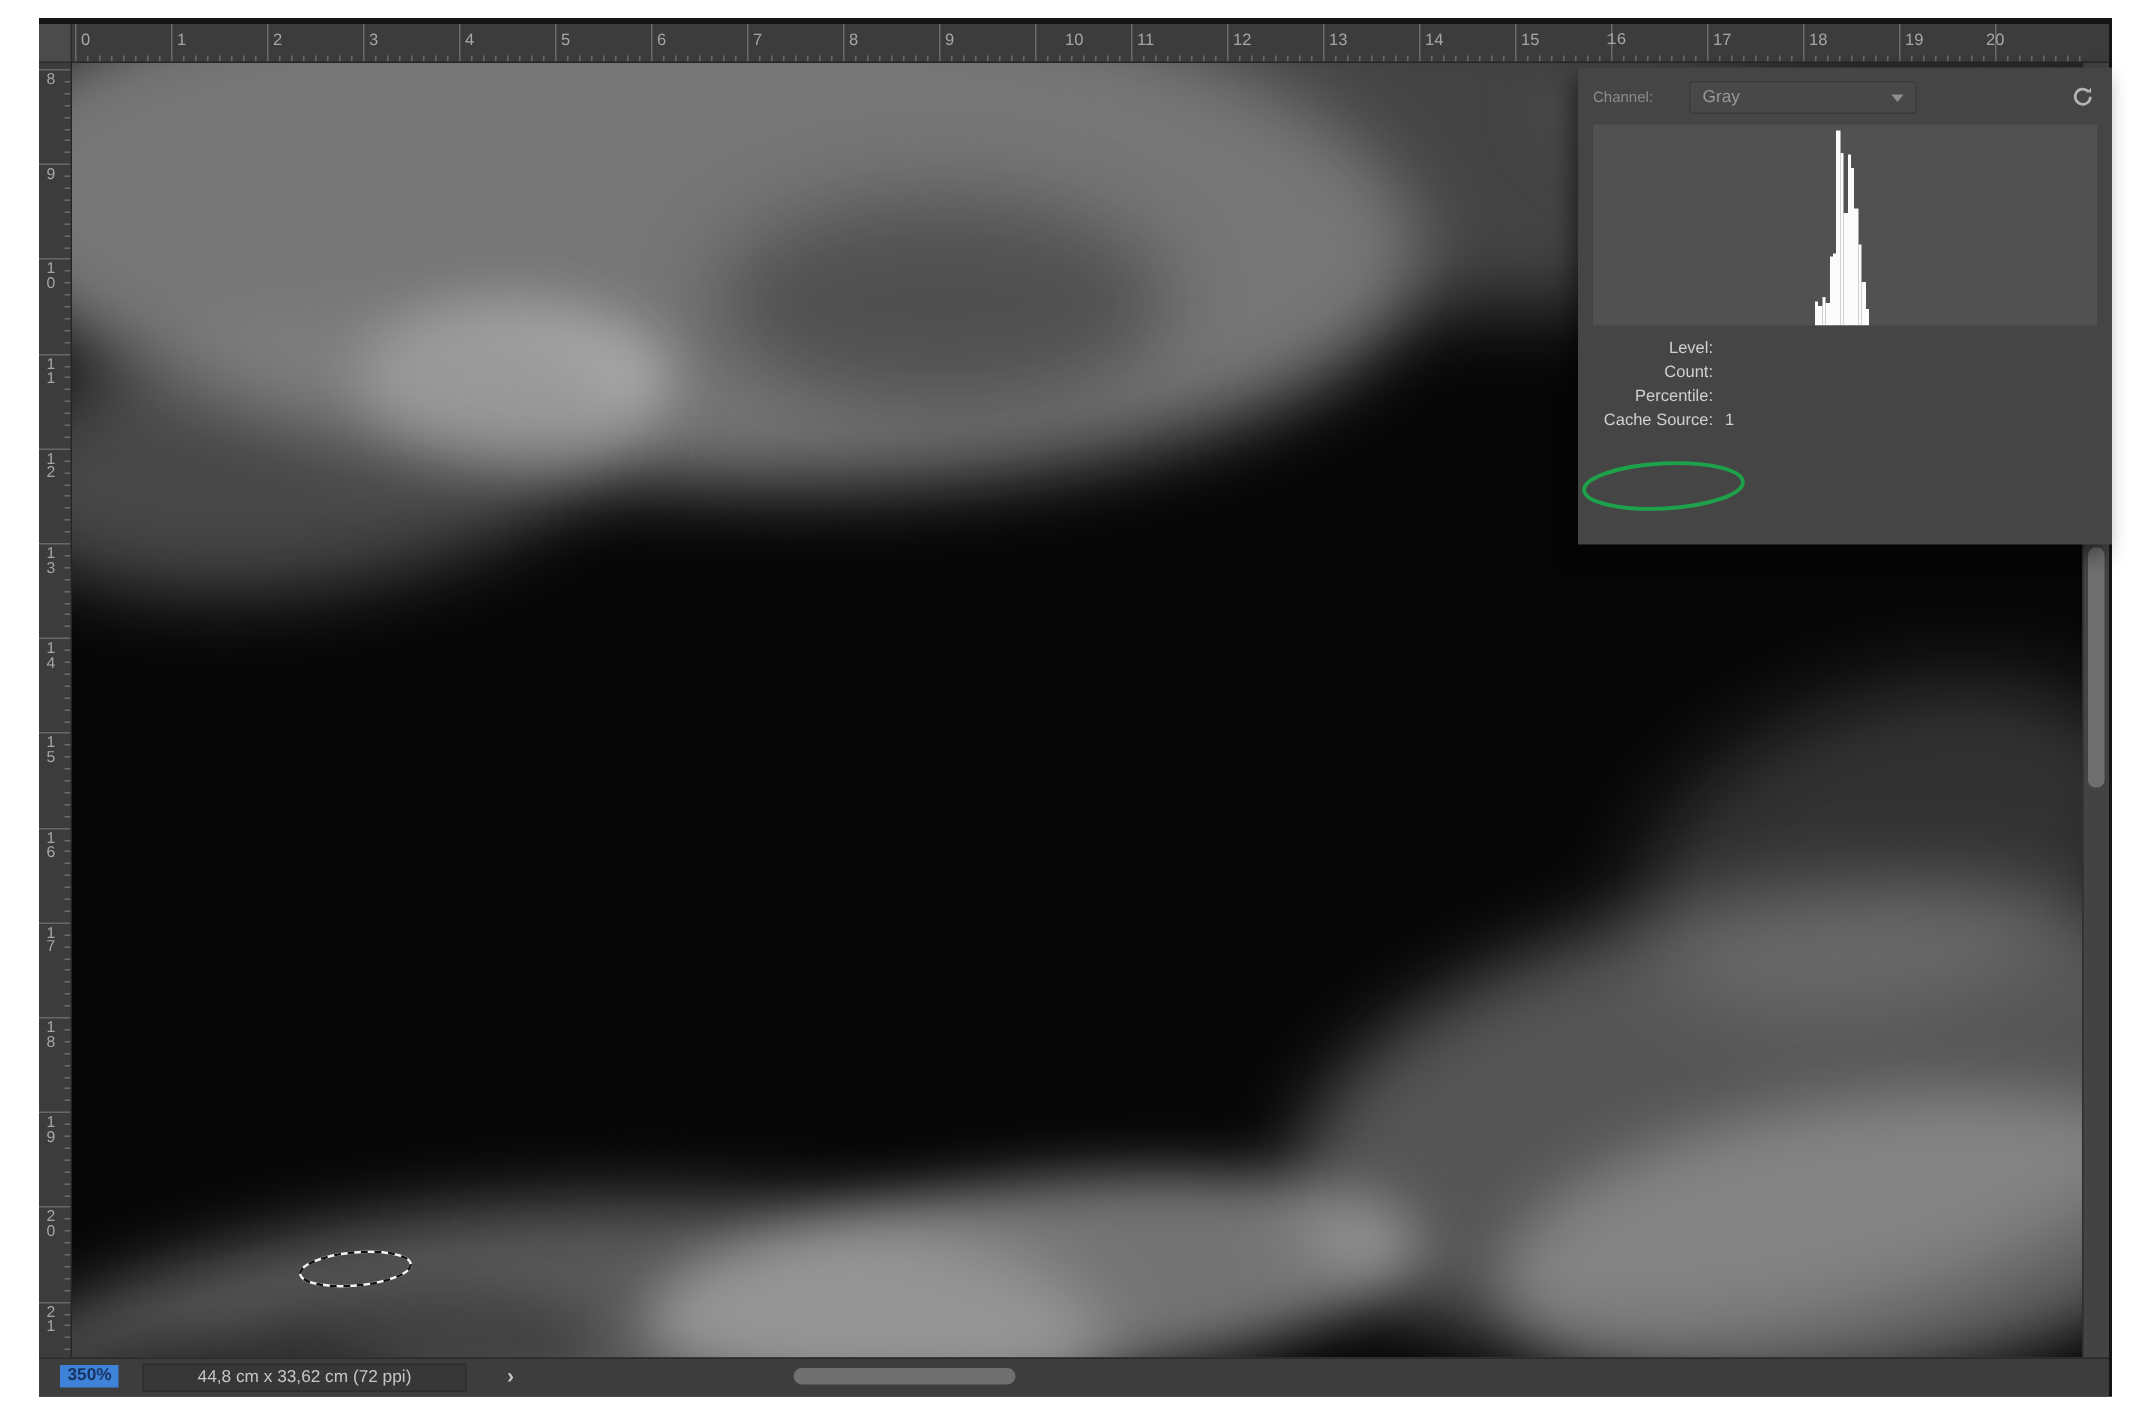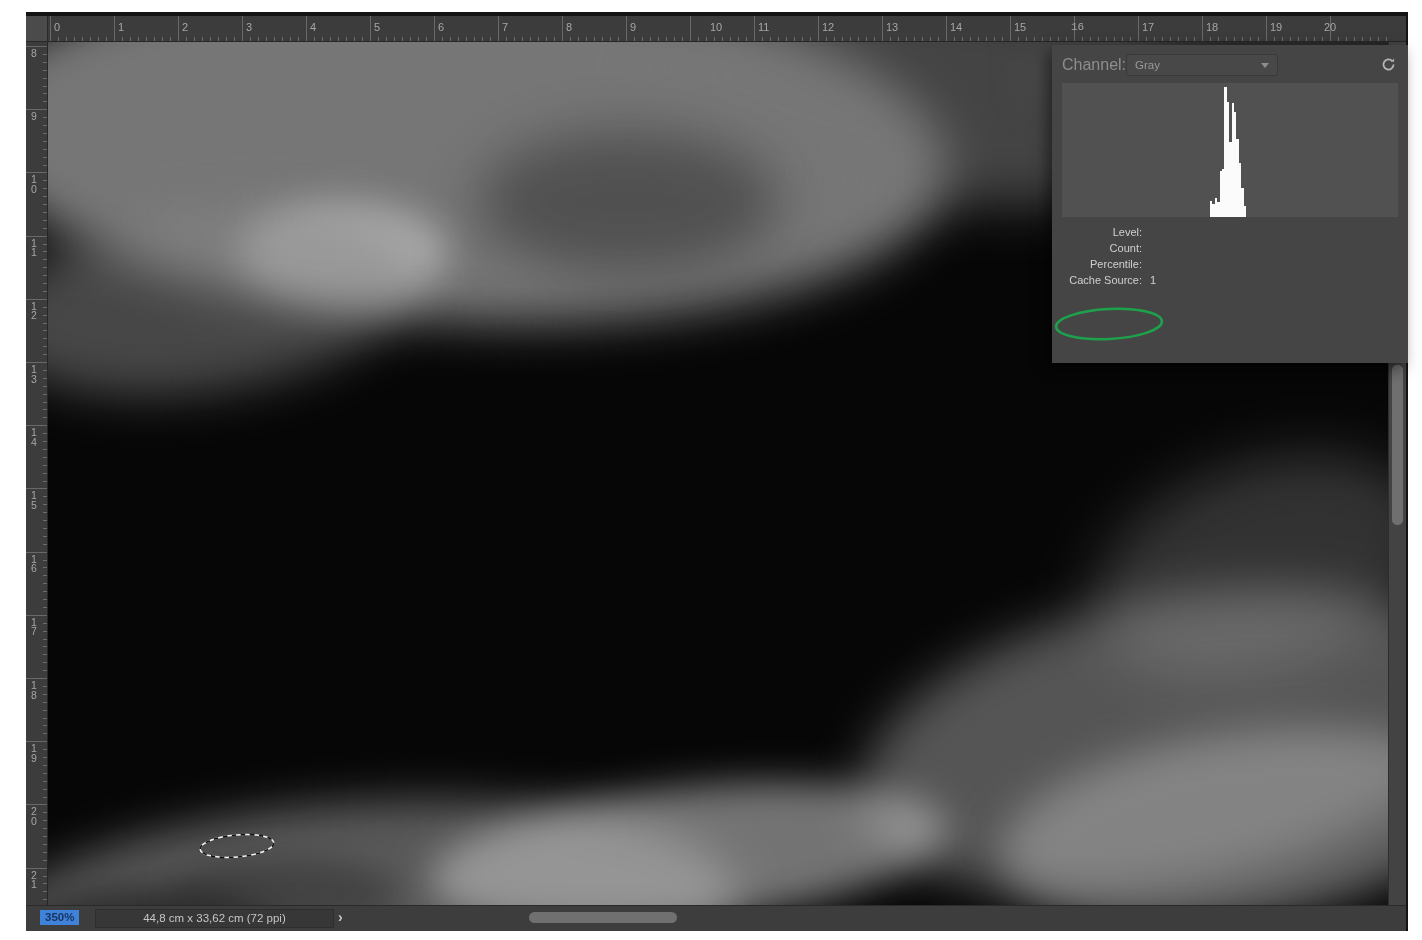--- a/index.html
+++ b/index.html
@@ -53,21 +53,21 @@
   .tabbar { position:relative; height:38px; background:#353535; }
   .tab { position:absolute; top:0; height:38px; line-height:38px; text-align:center; font-size:12px; font-weight:bold; }
   .tab.nav   { left:6px;  width:88px; background:#2f2f2f; color:#b4b4b4; }
   .tab.histo { left:94px; width:92px; background:#454545; color:#ededed; }
   .tab-icons { position:absolute; right:9px; top:0; height:38px; display:flex; align-items:center; }
   .collapse { color:#d2d2d2; font-size:15px; letter-spacing:-1px; }
   .icon-sep { width:1px; height:14px; background:#858585; margin:0 8px; }
   .menu-icon { width:15px; height:13px;
                background:repeating-linear-gradient(to bottom,#cfcfcf 0 2px, rgba(0,0,0,0) 2px 3.6px); }
   .prow { position:relative; margin:8px 10px 0 10px; height:24px; display:flex; align-items:center; }
-  .dim-label { display:inline-block; width:56px; text-align:left; color:#8d8d8d; font-size:16px; margin-right:8px; flex:none; }
+  .dim-label { display:inline-block; width:56px; text-align:left; color:#8d8d8d; font-size:10px; margin-right:8px; flex:none; }
   .dropdown { display:flex; align-items:center; height:22px; background:#484848; border:1px solid #3a3a3a;
               border-radius:3px; padding:0 8px; color:#989898; font-size:11.5px; }
   .dd-channel { width:152px; }
   .dd-source  { flex:1; }
   .chev { width:0; height:0; border-left:4px solid transparent; border-right:4px solid transparent;
           border-top:5px solid #8e8e8e; margin-left:auto; }
   .refresh { position:absolute; right:2px; top:4px; }
   .chart { position:relative; margin:6px 10px 0 10px; height:134px; background:#515151; overflow:hidden; }
   .hbar { position:absolute; bottom:0; width:0.72%; background:#fbfbfb; }
   .stats { display:flex; margin-top:7px; padding-left:2px; color:#d0d0d0; }
@@ -77,21 +77,21 @@
   .slabel-l { width:58px;  text-align:right; flex:none; }
   .slabel-r { width:88px;  text-align:right; flex:none; }
   .sval { margin-left:8px; }
   .annotation { position:absolute; left:1px; top:258px; pointer-events:none; }
 
   
   .statusbar { position:absolute; left:0; right:0; top:893px; height:26px; background:#3d3d3d;
                border-top:1px solid #2a2a2a; z-index:4; }
   .zoombox { position:absolute; left:14px; top:4px; padding:1px 5px 2px 5px; background:#3f82d9;
              color:#17335f; font-size:11.5px; font-weight:bold; }
-  .sizefield { position:absolute; left:69px; top:3px; width:239px; height:19px; background:#373737;
+  .sizefield { position:absolute; left:69px; top:3px; width:216px; height:19px; background:#373737;
                border:1px solid #2e2e2e; color:#c6c6c6; font-size:11.5px; text-align:center; line-height:17px; }
   .status-chev { position:absolute; left:312px; top:3px; color:#c6c6c6; font-size:14px; font-weight:bold; }
   .hthumb { position:absolute; left:503px; top:6px; width:148px; height:11px; background:#707070; border-radius:5.5px; }
 </style>
 </head>
 <body>
 
 <div class="page">
   <div class="app">
     <div class="top-edge"></div>

